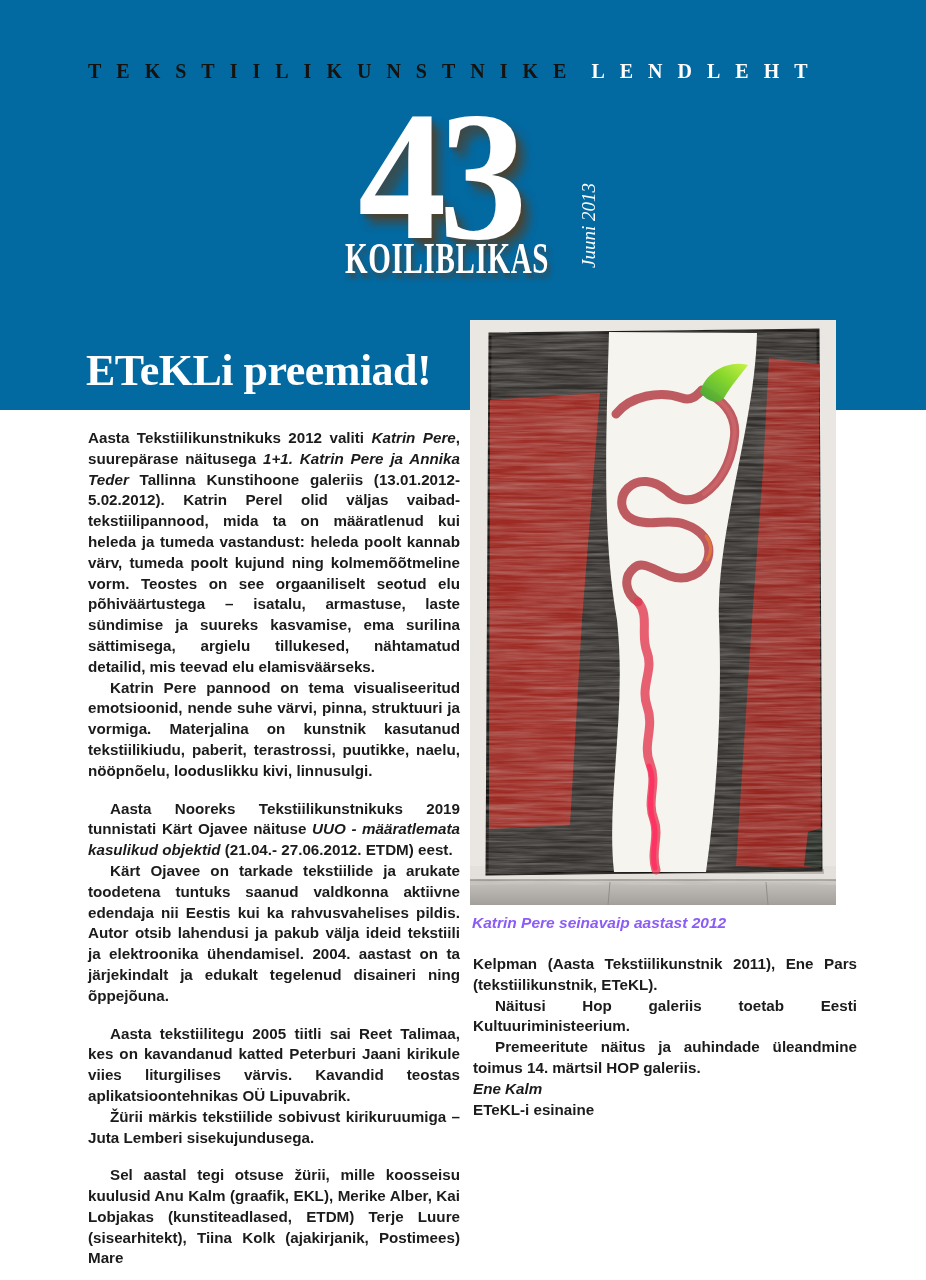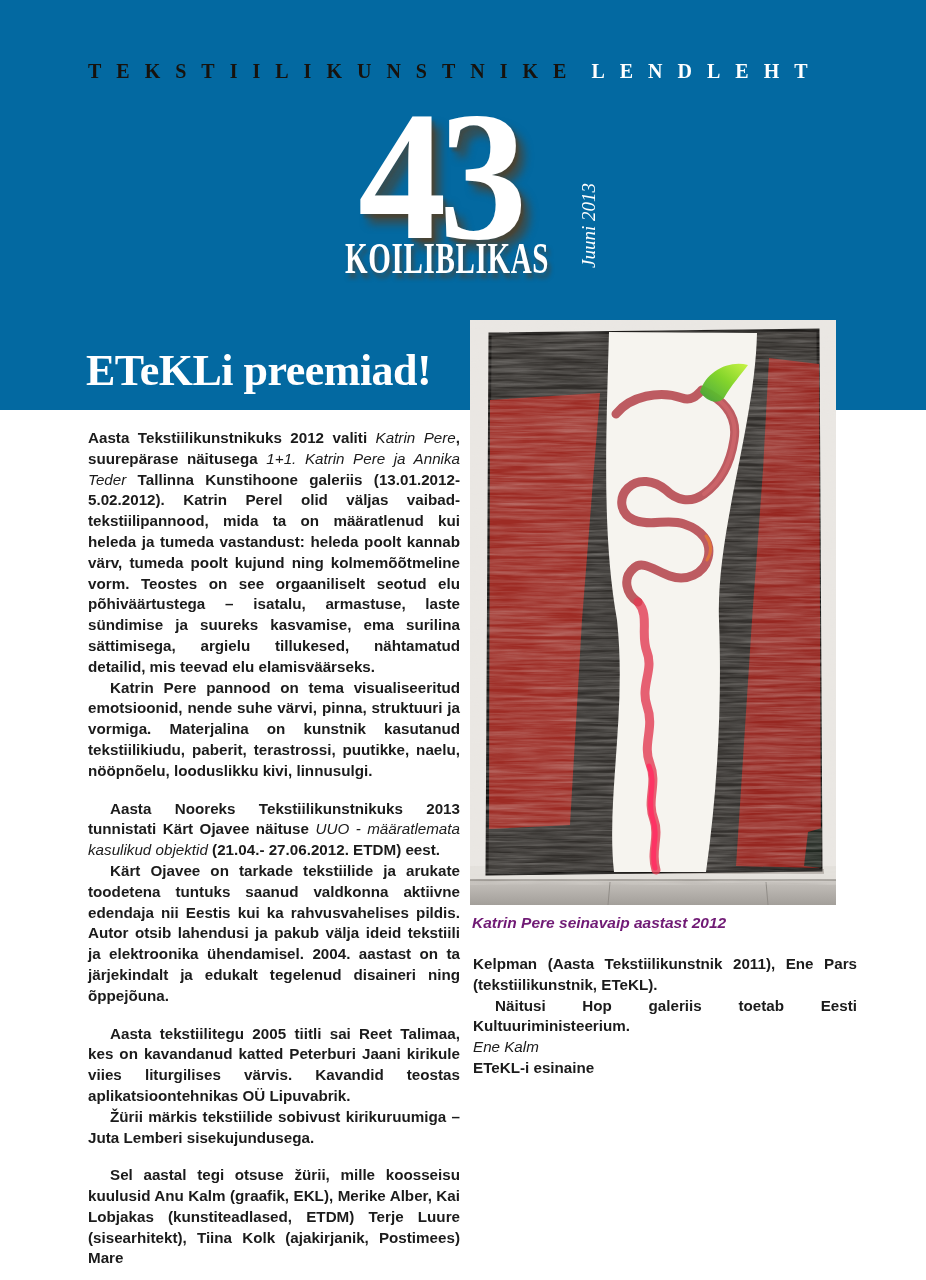--- a/index.html
+++ b/index.html
@@ -22,33 +22,33 @@
           text-shadow:4px 5px 5px rgba(104,52,8,.5);}
   .issue-date{position:absolute;left:600px;top:246px;font-size:19px;font-style:italic;
           color:#ffffff;white-space:nowrap;transform:rotate(-90deg);
           transform-origin:left bottom;}
   .headline{position:absolute;left:86px;top:316px;font-size:44px;font-weight:bold;
           letter-spacing:-.5px;color:#ffffff;}
 
   
   .artwork{position:absolute;left:470px;top:320px;width:366px;height:585px;margin:0;padding:0;}
   .caption{position:absolute;left:472px;top:914px;width:382px;font-size:15.5px;
-          font-weight:bold;font-style:italic;color:#701a75;}
+          font-weight:bold;font-style:italic;color:#8b5cf6;}
 
   
   .col{position:absolute;font-size:15.2px;line-height:20.8px;color:#1b1b1b;
        text-align:justify;}
   .col-left{left:88px;top:428px;width:372px;}
   .col-right{left:473px;top:954px;width:384px;}
   .body-p{margin:0;}
   .body-p.sp{margin-top:17px;}
   .body-p.ind{text-indent:22px;}
   .r{font-weight:bold;font-style:normal;margin-top:44px;}
   .b{font-weight:bold;}
-  .bi{font-weight:normal;font-style:italic;}
+  .bi{font-weight:bold;font-style:italic;}
 </style>
 </head>
 <body>
 
 <div class="page">
 
   <header class="masthead">
     <div class="series">
       <span class="series-black">TEKSTIILIKUNSTNIKE</span><span class="series-white">LENDLEHT</span>
     </div>
@@ -112,27 +112,28 @@
                  C246,86 236,80 230,72 Z" fill="url(#leafGrad)" opacity="0.95"></path>
       </g>
     </svg>
   </figure>
 
   <figcaption class="caption">Katrin Pere seinavaip aastast 2012</figcaption>
 
   <section class="col col-left">
       <p class="body-p"><span class="r">Aasta Tekstiilikunstnikuks 2012 valiti </span><span class="bi">Katrin Pere</span><span class="r">, suurepärase näitusega </span><span class="bi">1+1. Katrin Pere ja Annika Teder</span><span class="r"> Tallinna Kunstihoone galeriis (13.01.2012-5.02.2012). Katrin Perel olid väljas vaibad-tekstiilipannood, mida ta on määratlenud kui heleda ja tumeda vastandust: heleda poolt kannab värv, tumeda poolt kujund ning kolmemõõtmeline vorm. Teostes on see orgaaniliselt seotud elu põhiväärtustega – isatalu, armastuse, laste sündimise ja suureks kasvamise, ema surilina sättimisega, argielu tillukesed, nähtamatud detailid, mis teevad elu elamisväärseks.</span></p>
       <p class="body-p ind"><span class="r">Katrin Pere pannood on tema visualiseeritud emotsioonid, nende suhe värvi, pinna, struktuuri ja vormiga. Materjalina on kunstnik kasutanud tekstiilikiudu, paberit, terastrossi, puutikke, naelu, nööpnõelu, looduslikku kivi, linnusulgi.</span></p>
-      <p class="body-p ind sp"><span class="b">Aasta Nooreks Tekstiilikunstnikuks 2013 tunnistati Kärt Ojavee</span><span class="r"> näituse </span><span class="bi">UUO - määratlemata kasulikud objektid</span><span class="r"> (21.04.- 27.06.2012. ETDM) eest.</span></p>
+      <p class="body-p ind sp"><span class="b">Aasta Nooreks Tekstiilikunstnikuks 2019 tunnistati Kärt Ojavee</span><span class="r"> näituse </span><span class="bi">UUO - määratlemata kasulikud objektid</span><span class="r"> (21.04.- 27.06.2012. ETDM) eest.</span></p>
       <p class="body-p ind"><span class="r">Kärt Ojavee on tarkade tekstiilide ja arukate toodetena tuntuks saanud valdkonna aktiivne edendaja nii Eestis kui ka rahvusvahelises pildis. Autor otsib lahendusi ja pakub välja ideid tekstiili ja elektroonika ühendamisel. 2004. aastast on ta järjekindalt ja edukalt tegelenud disaineri ning õppejõuna.</span></p>
       <p class="body-p ind sp"><span class="b">Aasta tekstiilitegu 2005 tiitli sai Reet Talimaa</span><span class="r">, kes on kavandanud katted Peterburi Jaani kirikule viies liturgilises värvis. Kavandid teostas aplikatsioontehnikas OÜ Lipuvabrik.</span></p>
       <p class="body-p ind"><span class="r">Žürii märkis tekstiilide sobivust kirikuruumiga – Juta Lemberi sisekujundusega.</span></p>
       <p class="body-p ind sp"><span class="r">Sel aastal tegi otsuse žürii, mille koosseisu kuulusid Anu Kalm (graafik, EKL), Merike Alber, Kai Lobjakas (kunstiteadlased, ETDM) Terje Luure (sisearhitekt), Tiina Kolk (ajakirjanik, Postimees) Mare</span></p>
     </section>
 
   <section class="col col-right">
       <p class="body-p"><span class="r">Kelpman (Aasta Tekstiilikunstnik 2011), Ene Pars (tekstiilikunstnik, ETeKL).</span></p>
       <p class="body-p ind"><span class="r">Näitusi Hop galeriis toetab Eesti Kultuuriministeerium.</span></p>
+      <p class="body-p ind"><span class="r">Premeeritute näitus ja auhindade üleandmine toimus 14. märtsil HOP galeriis.</span></p>
       <p class="body-p"><span class="bi">Ene Kalm</span></p>
       <p class="body-p"><span class="r">ETeKL-i esinaine</span></p>
     </section>
 
 </div>
 
 </body></html>

